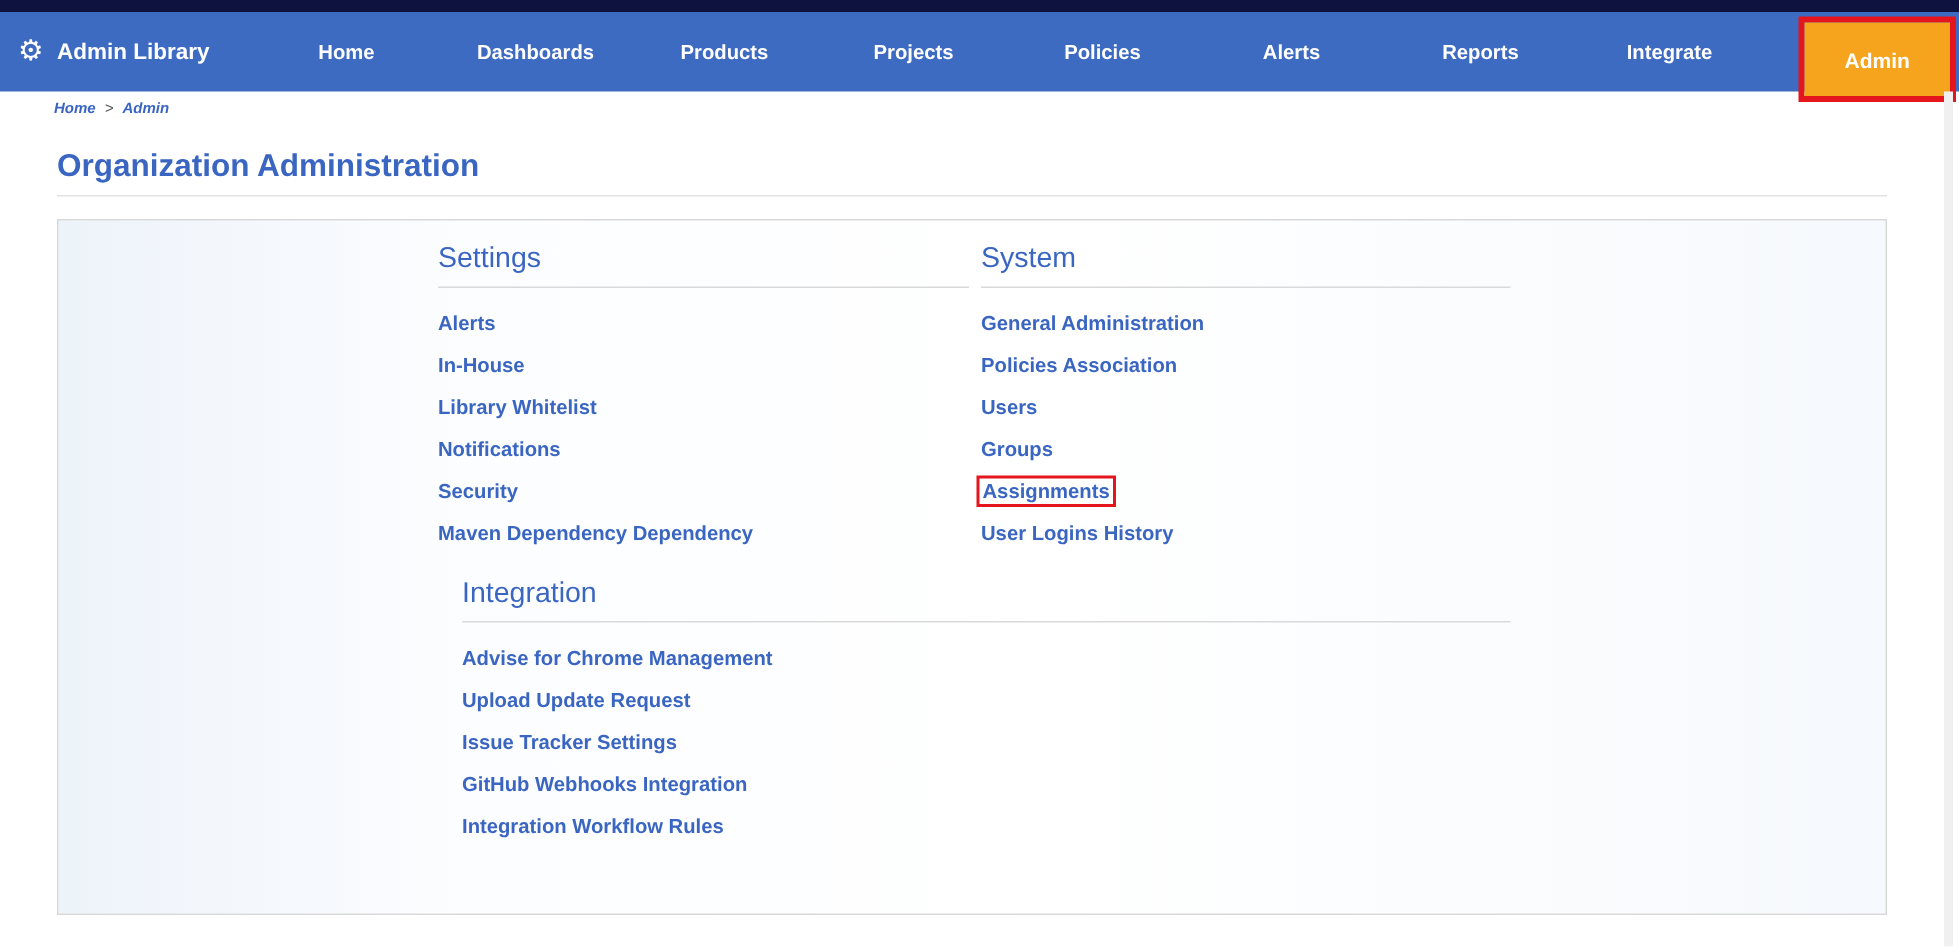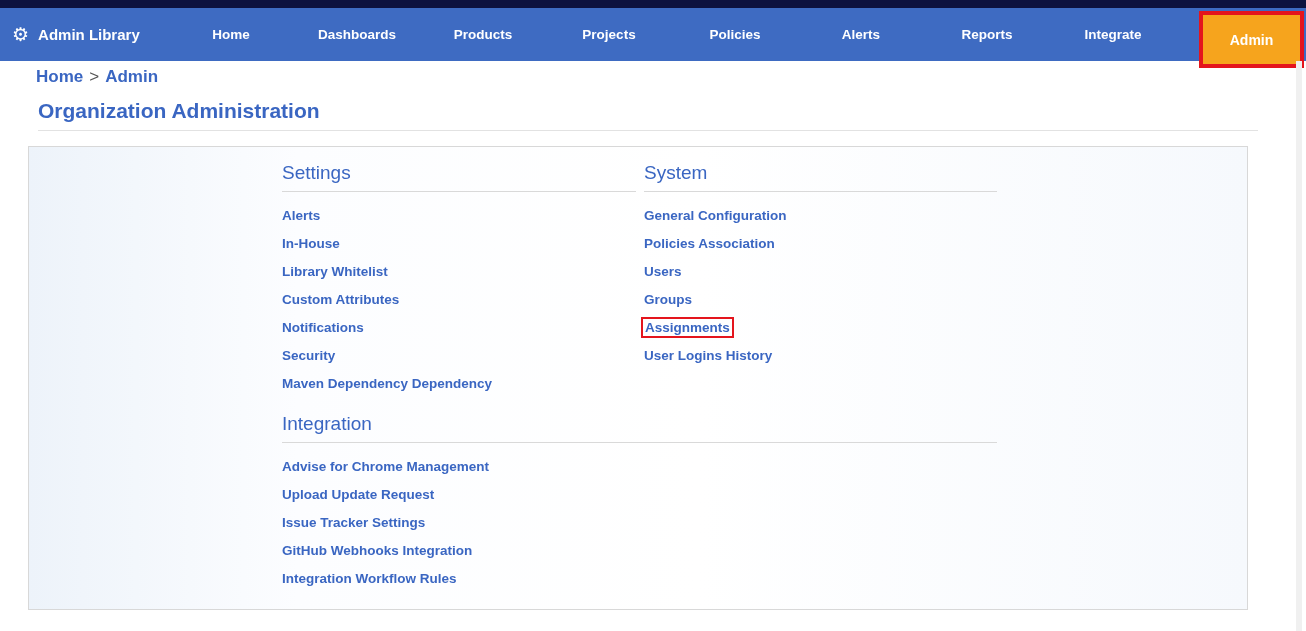--- a/index.html
+++ b/index.html
@@ -60,38 +60,38 @@
     width: 100%; height: 100%;
     background: var(--admin_button_bg);
     color: #ffffff; font-weight: 700; font-size: 14px;
     border: none; cursor: pointer;
     font-family: "Liberation Sans", "DejaVu Sans", sans-serif;
   }
 
   
   .breadcrumb {
     position: absolute; top: 67px; left: 36px;
-    font-size: 17px; font-weight: 600;
+    font-size: 10px; font-weight: 600; font-style: italic;
   }
   .breadcrumb a { color: var(--link_blue); text-decoration: none; cursor: pointer; }
   .breadcrumb .sep { color: var(--breadcrumb_separator); margin: 0 6px; font-weight: 400; }
 
   
   .page-title {
     position: absolute; top: 99px; left: 38px;
     color: var(--heading_blue); font-size: 21px; font-weight: 600;
   }
   .title-divider {
     position: absolute; top: 130px; left: 38px; width: 1220px;
     border: none; border-top: 1px solid #e2e2e2;
   }
 
   
   .panel {
-    position: absolute; top: 146px; left: 28px;
+    position: absolute; top: 146px; left: 38px;
     width: 1220px; height: 464px;
     border: 1px solid var(--panel_border);
     background: linear-gradient(to right, #edf3fa 0%, #fcfdff 22%, #ffffff 55%, #f6f9fd 100%);
     padding: 14px 0 12px 253px;
     overflow: hidden;
   }
   .sections-grid {
     display: grid;
     grid-template-columns: 354px 353px;
     column-gap: 8px;
@@ -100,21 +100,21 @@
   .section h2 {
     color: var(--heading_blue); font-size: 19px; font-weight: 500;
     line-height: 24px; margin-bottom: 6px;
   }
   .section .sec-divider { border: none; border-top: 1px solid var(--divider); }
   .section ul { list-style: none; margin-top: 10px; }
   .section li { line-height: 28px; font-size: 13.5px; }
   .section li a {
     color: var(--link_blue); font-weight: 700; text-decoration: none; cursor: pointer;
   }
-  .section.span-2 { grid-column: 1 / span 2; margin-top: 14px; }
+  .section.span-2 { grid-column: 1 / span 2; margin-top: 14px; margin-left: 16px; }
   .section.span-2 ul { max-width: 354px; }
 
   .hl-box {
     display: inline-block;
     border: 2px solid var(--annotation_red);
     padding: 0 2px; margin-left: -3px; line-height: 17px;
   }
 
   
   .scrollbar {
@@ -158,31 +158,30 @@
 
   <main class="panel">
     <div class="sections-grid">
         <section class="section">
           <h2>Settings</h2>
           <hr class="sec-divider">
           <ul>
             <li><a>Alerts</a></li>
             <li><a>In-House</a></li>
             <li><a>Library Whitelist</a></li>
-            <li><a>Custom Attributes</a></li>
             <li><a>Notifications</a></li>
             <li><a>Security</a></li>
             <li><a>Maven Dependency Dependency</a></li>
           </ul>
         </section>
         <section class="section">
           <h2>System</h2>
           <hr class="sec-divider">
           <ul>
-            <li><a>General Configuration</a></li>
+            <li><a>General Administration</a></li>
             <li><a>Policies Association</a></li>
             <li><a>Users</a></li>
             <li><a>Groups</a></li>
             <li><span class="hl-box"><a>Assignments</a></span></li>
             <li><a>User Logins History</a></li>
           </ul>
         </section>
         <section class="section span-2">
           <h2>Integration</h2>
           <hr class="sec-divider">

